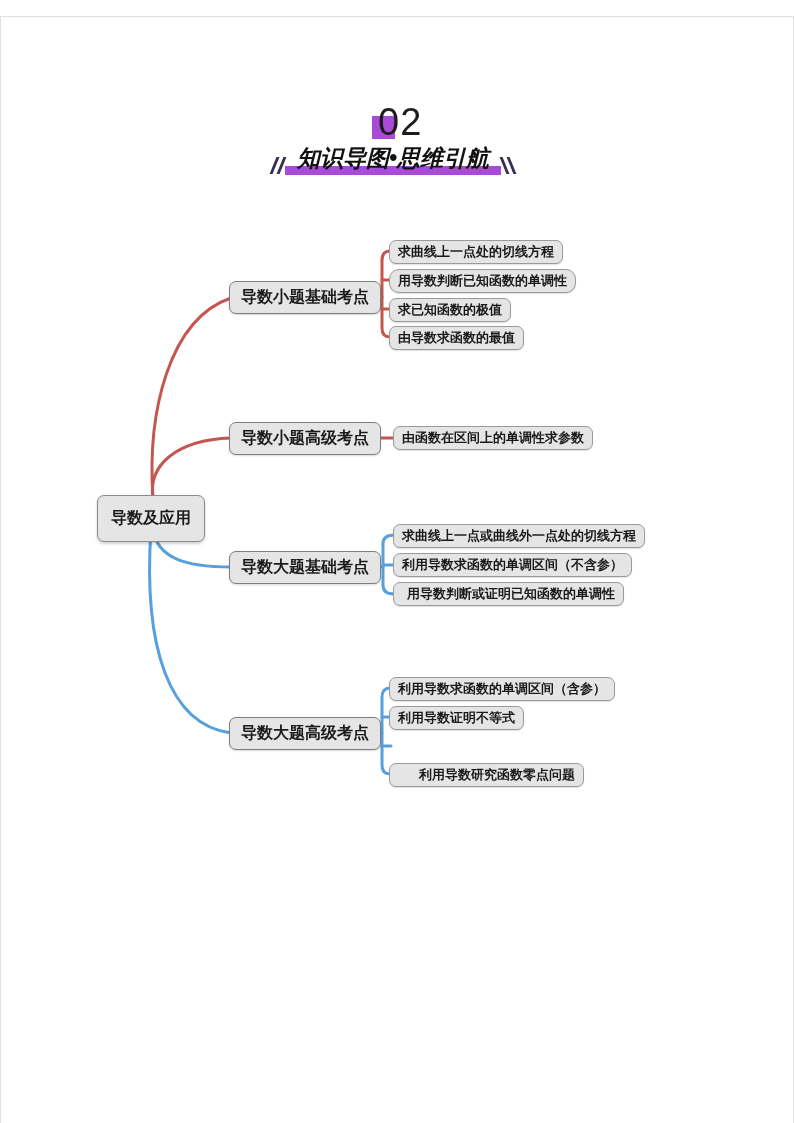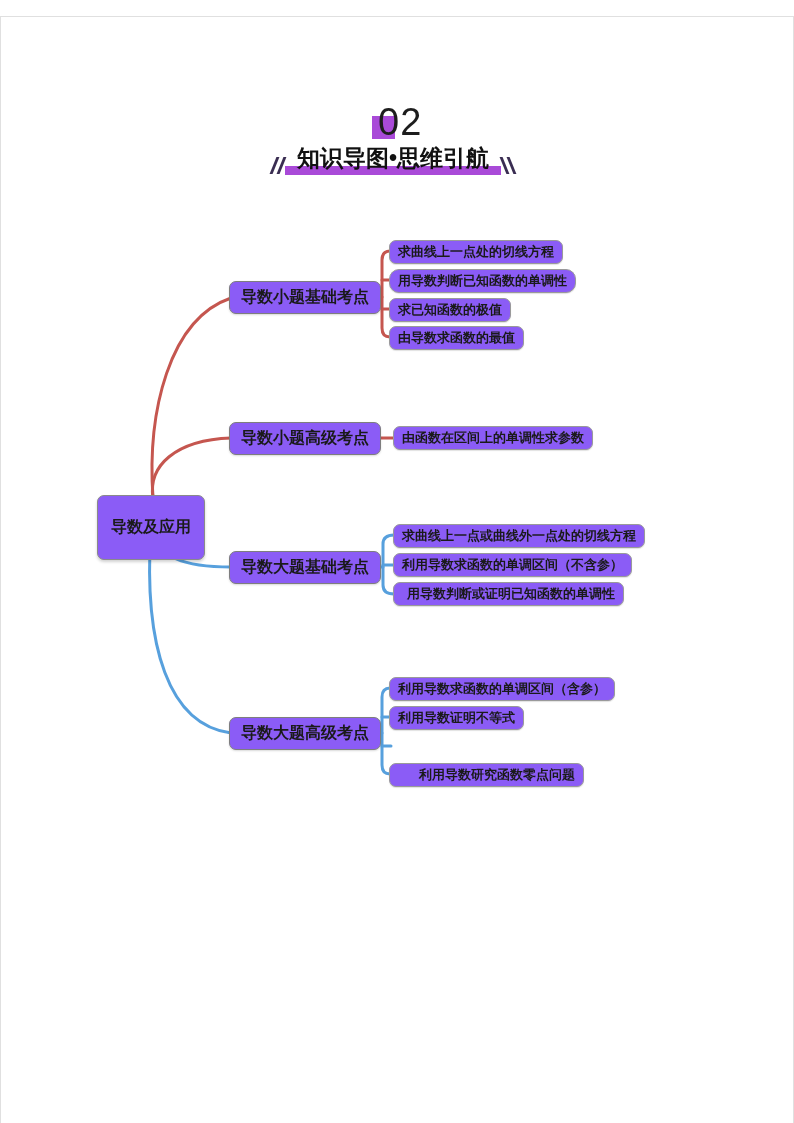--- a/index.html
+++ b/index.html
@@ -16,46 +16,46 @@
   
   .hdr-square{
     position:absolute;left:371px;top:99px;width:23px;height:23px;
   }
   .hdr-number{
     position:absolute;left:377px;top:86px;
     font-size:38px;font-weight:300;color:#1d1d1d;line-height:1;
     letter-spacing:1px;
   }
   .hdr-subtitle-wrap{
-    position:absolute;left:284px;top:128px;width:216px;height:30px;
+    position:absolute;left:284px;top:128px;width:216px;height:30px;font-style:italic;
   }
   .hdr-underline{
     position:absolute;left:0;bottom:0;width:100%;height:9px;
   }
   .hdr-subtitle{
     position:absolute;left:0;top:0;width:100%;
     text-align:center;
     font-size:23px;font-weight:700;color:#111;line-height:1.15;
     white-space:nowrap;
   }
   .slash{position:absolute;width:3px;height:17px;}
   .slash-l1{left:272px;top:140px;transform:skewX(-22deg);}
   .slash-l2{left:279px;top:140px;transform:skewX(-22deg);}
   .slash-r1{left:502px;top:140px;transform:skewX(22deg);}
   .slash-r2{left:509px;top:140px;transform:skewX(22deg);}
   
   svg.wires{position:absolute;left:0;top:0;pointer-events:none;}
   .node{
-    position:absolute;background:#8b5cf6;color:#1a1a1a;
+    position:absolute;background:#e5e5e5;color:#1a1a1a;
     white-space:nowrap;box-sizing:border-box;font-family:Liberation Mono, monospace;
   }
   .root{
     left:96px;top:478px;
     border:1.5px solid #8a8a8a;border-radius:7px;
-    padding:21px 13px;font-size:16px;font-weight:700;
+    padding:12px 13px;font-size:16px;font-weight:700;
     box-shadow:0 2px 3px rgba(0,0,0,0.18);
   }
   .branch{
     border:1.5px solid #7e7e7e;border-radius:7px;
     padding:5px 11px;font-size:16px;font-weight:700;
     box-shadow:0 1px 2px rgba(0,0,0,0.15);
   }
   .leaf{
     border:1.2px solid #9a9a9a;border-radius:7px;
     padding:2px 8px;font-size:13px;font-weight:700;

